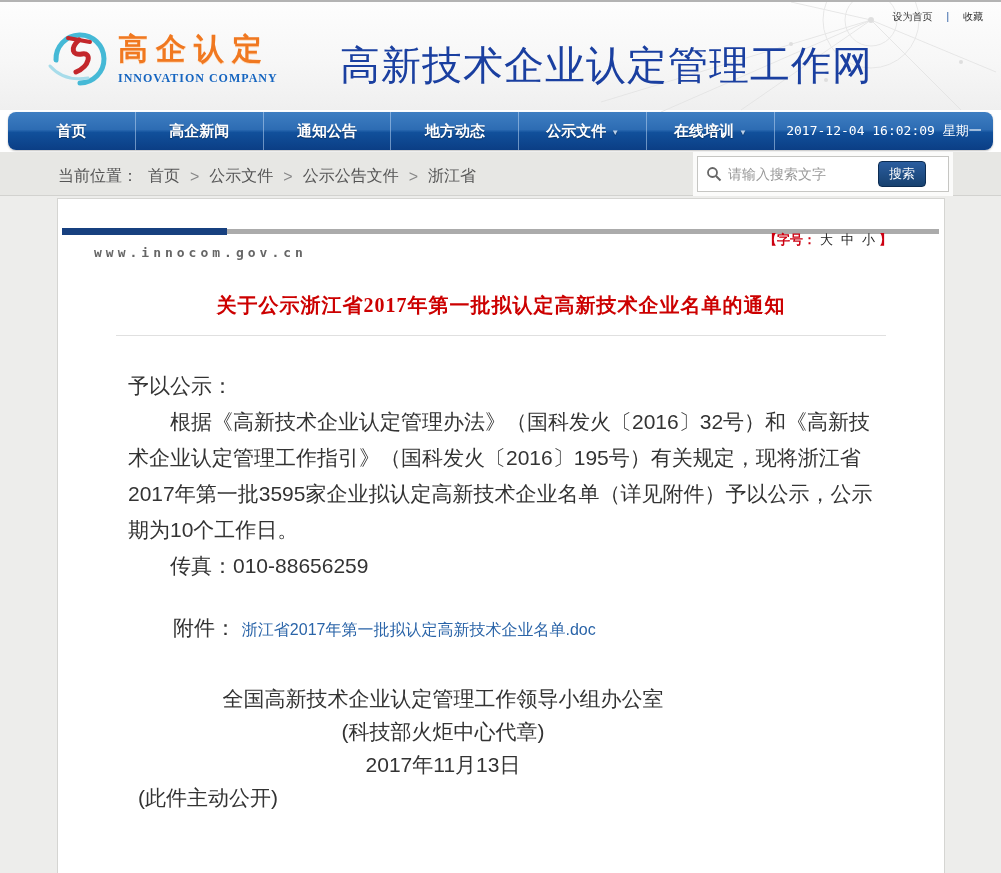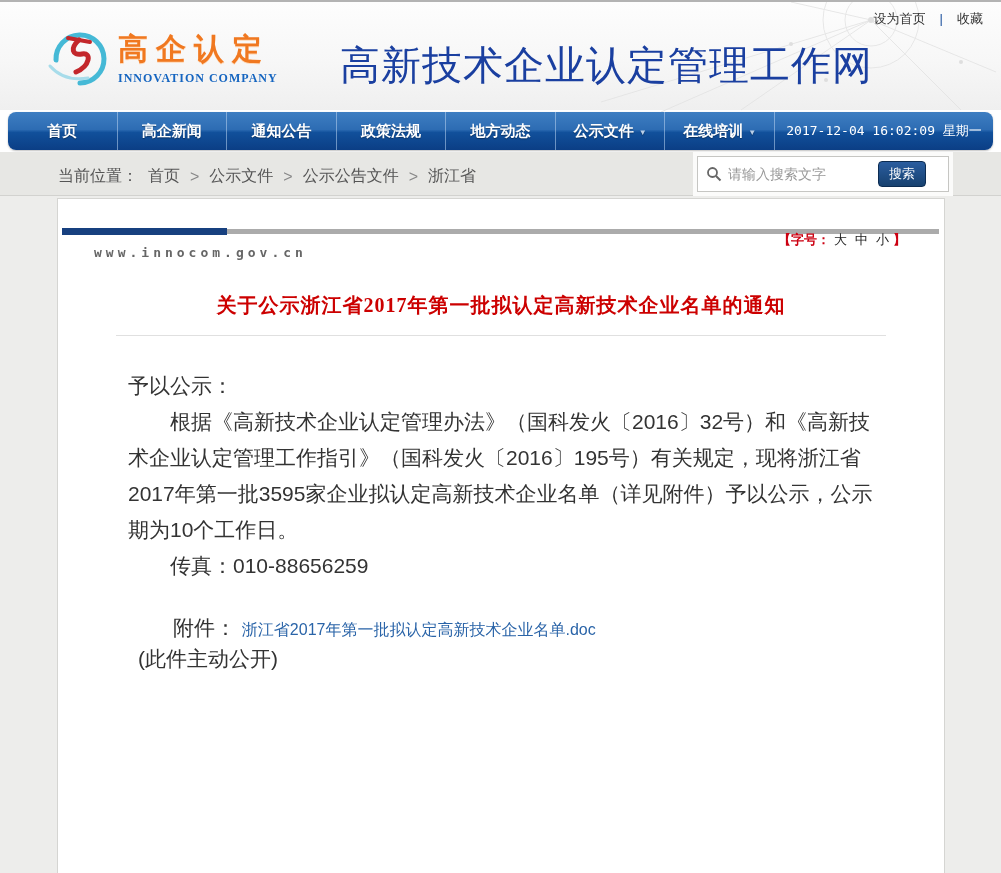--- a/index.html
+++ b/index.html
@@ -11,21 +11,21 @@
   .page { position:absolute; inset:0; }
 
   
   .header {
     position:absolute; left:0; top:0; width:1001px; height:110px;
     background:linear-gradient(180deg,#fdfdfd 0%,#f7f7f7 55%,#efefef 100%);
     border-top:2px solid #b3b3b3;
   }
   .map-decor { position:absolute; right:0; top:0; height:110px; width:460px; opacity:.8; }
   .quicklinks {
-    position:absolute; right:18px; top:8px; font-size:13px; color:#333;
+    position:absolute; right:18px; top:8px; font-size:10px; color:#333;
   }
   .quicklinks a { color:#333; text-decoration:none; cursor:pointer; }
   .quicklinks .sep { color:#1a4f9c; margin:0 14px; }
   .logo { position:absolute; left:46px; top:24px; display:flex; align-items:flex-end; }
   .logo-mark { width:64px; height:60px; }
   .logo-text { margin-left:8px; }
   .logo-title {
     font-size:30px; font-weight:bold; color:#f07820; letter-spacing:8px;
     text-shadow:0 1px 0 #ffd9b8;
   }
@@ -104,21 +104,21 @@
   }
   .tabbar { margin:0 5px 0 4px; display:flex; align-items:center; height:7px; }
   .tab-blue { width:165px; height:7px; background:#17407f; }
   .tab-gray { flex:1; height:5px; background:#ababab; }
   .site-url {
     margin:10px 0 0 36px;
     font-family:"DejaVu Sans Mono",monospace; font-weight:bold;
     font-size:13px; color:#666; letter-spacing:4px;
   }
   .fontsize {
-    position:absolute; right:38px; top:32px; font-size:13px; color:#cc0011;
+    position:absolute; right:52px; top:32px; font-size:13px; color:#cc0011;
     font-weight:bold; white-space:nowrap;
   }
   .fontsize a { color:#222; text-decoration:none; margin:0 4px; cursor:pointer; font-weight:normal; }
   .article-title {
     margin-top:32px; text-align:center;
     font-family:"Liberation Serif",serif;
     font-size:20px; font-weight:bold; color:#cc0000; letter-spacing:1px;
   }
   .title-rule { margin:16px 58px 0 58px; border-top:1px solid #e0e0e0; }
   .meta { margin-top:9px; text-align:center; font-size:13px; color:#999; }
@@ -185,23 +185,20 @@
     <a class="nav-item">
         <span>首页</span>
       </a>
     <a class="nav-item">
         <span>高企新闻</span>
       </a>
     <a class="nav-item">
         <span>通知公告</span>
       </a>
     <a class="nav-item">
-        <span>政策法规</span>
-      </a>
-    <a class="nav-item">
         <span>地方动态</span>
       </a>
     <a class="nav-item">
         <span>公示文件</span>
         <span class="drop">▼</span>
       </a>
     <a class="nav-item">
         <span>在线培训</span>
         <span class="drop">▼</span>
       </a>
@@ -253,19 +250,24 @@
         <p>予以公示：</p>
         <p class="indent">根据《高新技术企业认定管理办法》（国科发火〔2016〕32号）和《高新技术企业认定管理工作指引》（国科发火〔2016〕195号）有关规定，现将浙江省2017年第一批3595家企业拟认定高新技术企业名单（详见附件）予以公示，公示期为10个工作日。</p>
         <p class="indent">传真：010-88656259</p>
       </div>
 
       <div class="attachment">
         <span>附件：</span>
         <a>浙江省2017年第一批拟认定高新技术企业名单.doc</a>
       </div>
 
+      <div class="signature">
+        <div>全国高新技术企业认定管理工作领导小组办公室</div>
+        <div>(科技部火炬中心代章)</div>
+        <div>2017年11月13日</div>
+      </div>
 
       <div class="disclosure">(此件主动公开)</div>
 
     </div>
   </div>
 
 </div>
 
 </body></html>

